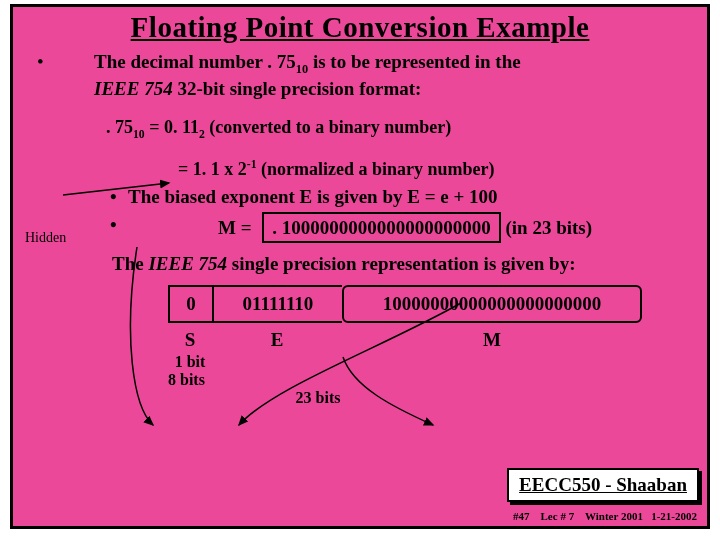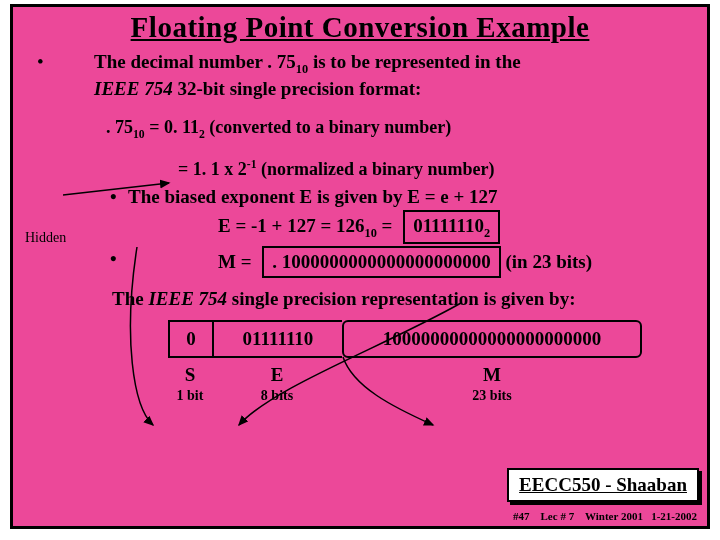--- a/index.html
+++ b/index.html
@@ -96,25 +96,26 @@
     font-size: 19px;
     font-weight: bold;
   }
   .labels-row .l0 { width: 44px; text-align: center; }
   .labels-row .l1 { width: 130px; text-align: center; }
   .labels-row .l2 { width: 300px; text-align: center; }
   .size-row {
     display: flex;
     margin-left: 120px;
     margin-top: 2px;
-    font-size: 14px;
-    font-weight: bold;
+    font-size: 16px;
+    font-weight: bold;
+    flex-direction: column;
   }
   .size-row .l0 { width: 44px; text-align: center; }
-  .size-row .l1 { width: 130px; text-align: center; }
+  .size-row .l1 { width: 130px; }
   .size-row .l2 { width: 300px; text-align: center; }
   .footer-box {
     position: absolute;
     right: 8px; bottom: 24px;
     border: 2px solid #000;
     box-shadow: 3px 3px 0 #000;
     padding: 4px 10px;
     font-size: 19px;
     font-weight: bold;
     text-decoration: underline;
@@ -155,24 +156,21 @@
       <span>. 75</span><sub>10</sub><span> =  0. 11</span><sub>2</sub><span>     (converted to a binary number)</span>
     </div>
     <div class="conv conv2">
       <span>=   1. 1 x 2</span><sup>-1</sup><span>  (normalized a binary number)</span>
     </div>
 
     <div class="hidden-label">Hidden</div>
 
     <ul class="sublist">
       <li>
-        <span>The biased exponent E is given by   E  =   e  +  127</span>
-        <div class="sub-indent" style="padding-left:90px">
-          <span>E  =  -1 + 127  =   126</span><sub>10</sub><span>  =   </span><span class="box-small"><span>01111110</span><sub>2</sub></span>
-        </div>
+        <span>The biased exponent E is given by   E  =   e  +  100</span>
       </li>
       <li>
         <div class="sub-indent" style="padding-left:90px">
           <span>M  =  </span><span class="box-small">. 1000000000000000000000</span><span> (in 23 bits)</span>
         </div>
       </li>
     </ul>
 
     <div class="rep-line">
       <span>The </span><span class="it">IEEE 754</span><span> single precision representation is given by:</span>

